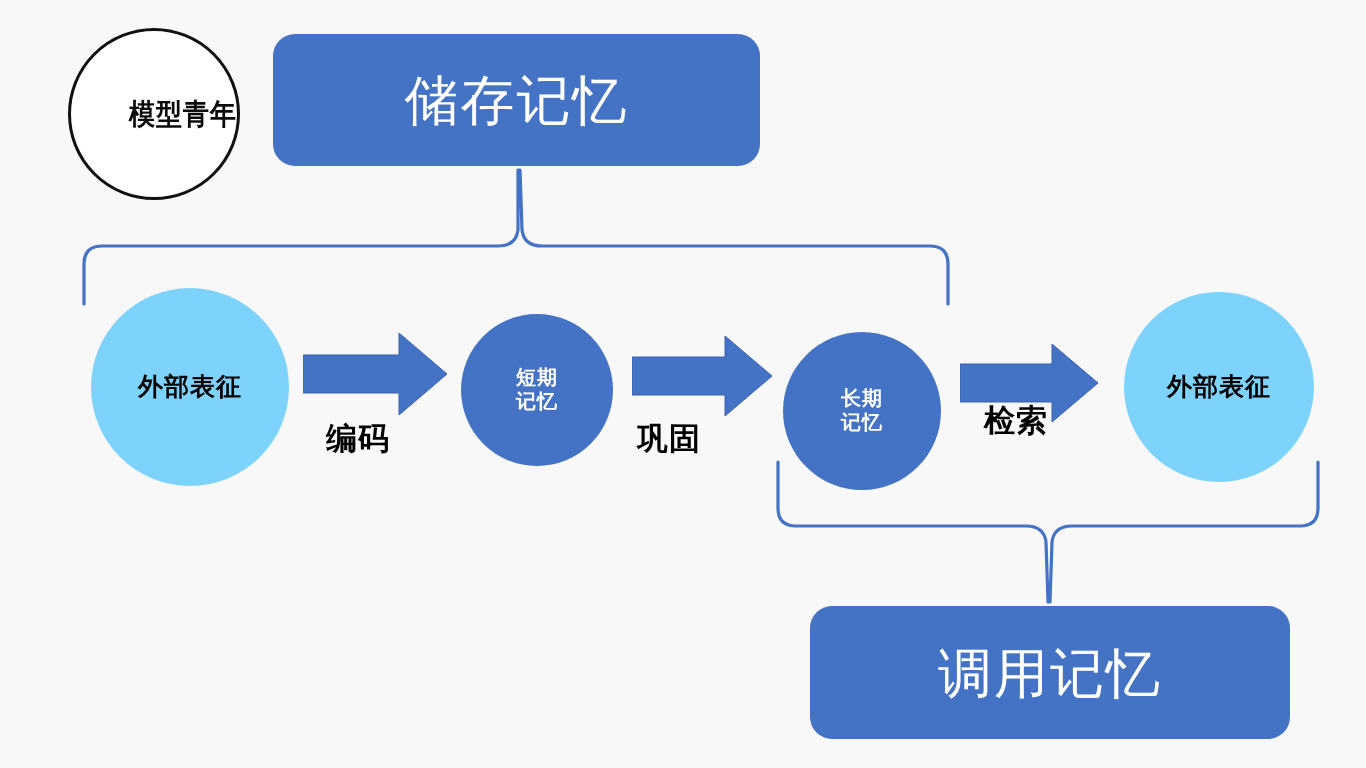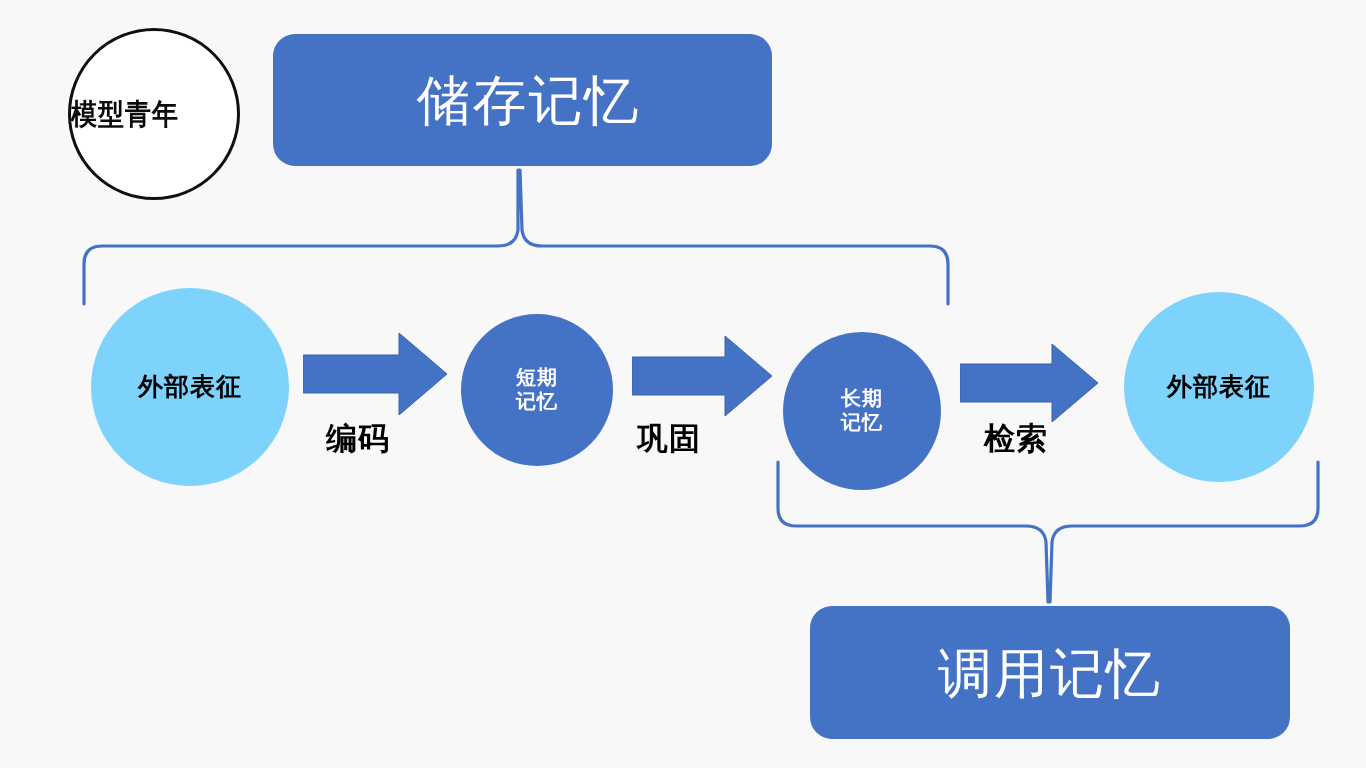--- a/index.html
+++ b/index.html
@@ -25,21 +25,21 @@
     left: 68px;
     top: 28px;
     width: 172px;
     height: 172px;
     border-radius: 50%;
     background: #FFFFFF;
     border: 3px solid #111111;
     box-sizing: border-box;
     display: flex;
     align-items: center;
-    justify-content: flex-start;
+    justify-content: flex-end;
   }
   #logo-text {
     font-family: "DejaVu Sans", sans-serif;
     font-weight: bold;
     font-size: 26px;
     letter-spacing: 1px;
     color: #0b0b0b;
     white-space: nowrap;
     transform: scaleY(1.12);
   }
@@ -58,21 +58,20 @@
     letter-spacing: 2px;
     line-height: 1;
     color: #FFFFFF;
     white-space: nowrap;
   }
   #box-store {
     left: 273px;
     top: 34px;
     width: 487px;
     height: 132px;
-    padding-left: 12px;
   }
   #box-recall {
     left: 810px;
     top: 606px;
     width: 480px;
     height: 133px;
   }
 
   
   .node-circle {
@@ -115,21 +114,21 @@
   
   .arrow-caption {
     font-weight: bold;
     font-size: 31px;
     color: #000000;
     letter-spacing: 1px;
     white-space: nowrap;
   }
   #caption-encode      { left: 326px; top: 418px; }
   #caption-consolidate { left: 637px; top: 418px; }
-  #caption-retrieve    { left: 984px; top: 418px; }
+  #caption-retrieve    { left: 984px; top: 400px; }
 
   
   .brace { display: block; overflow: visible; }
   #brace-top    { left: 78px;  top: 168px; width: 876px; height: 136px; }
   #brace-bottom { left: 772px; top: 462px; width: 552px; height: 142px; }
 </style>
 </head>
 <body>
 
 <div id="slide">

